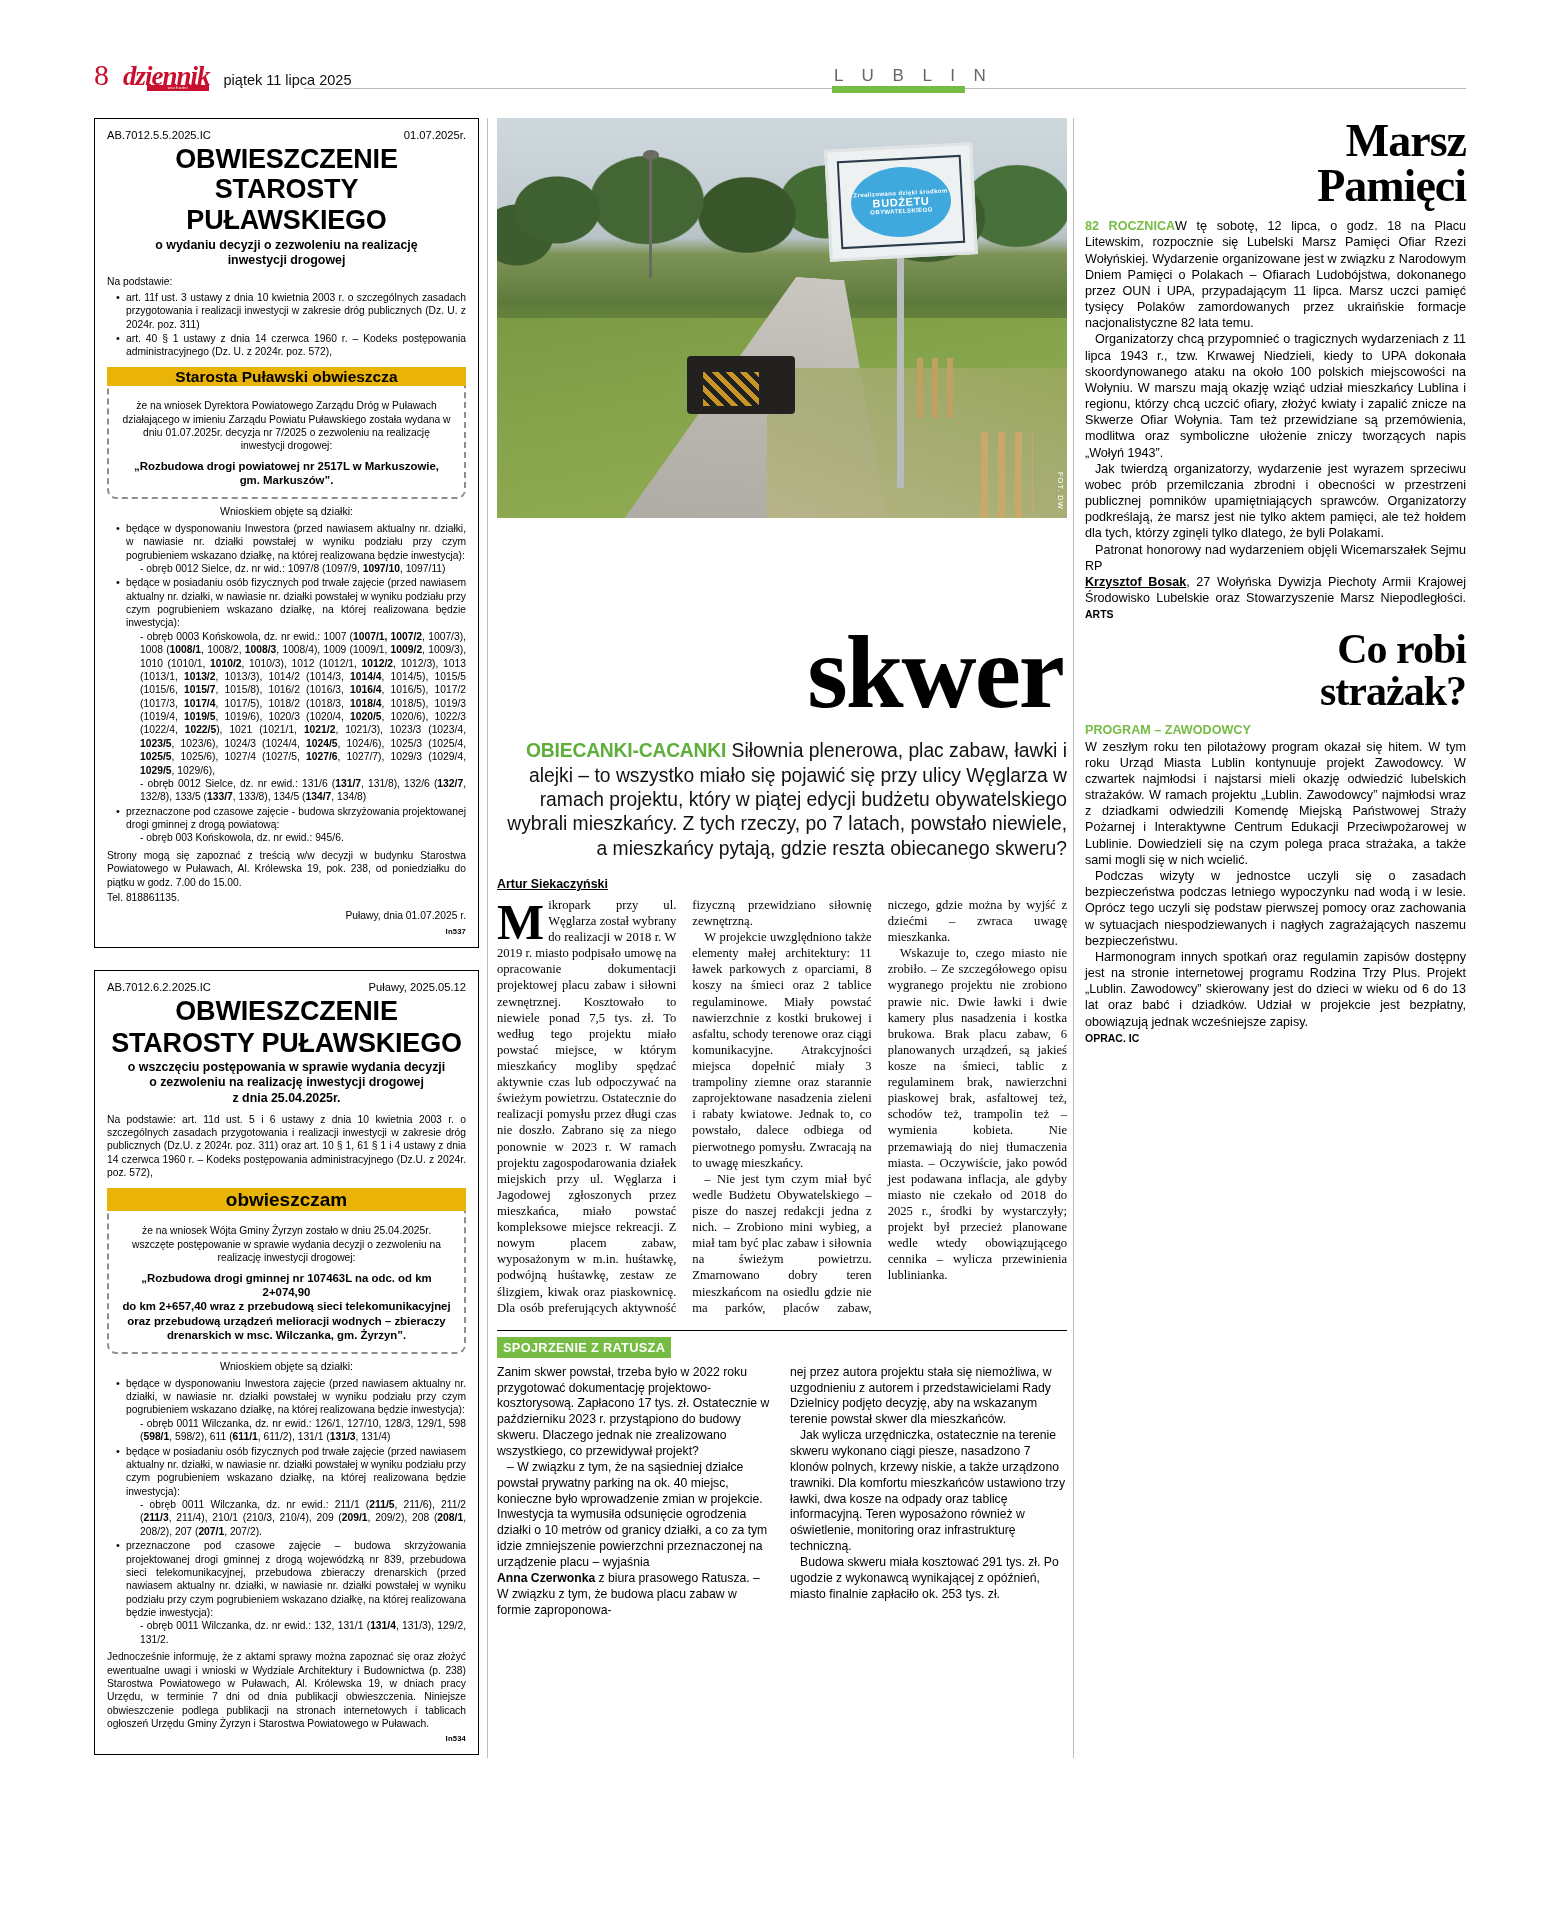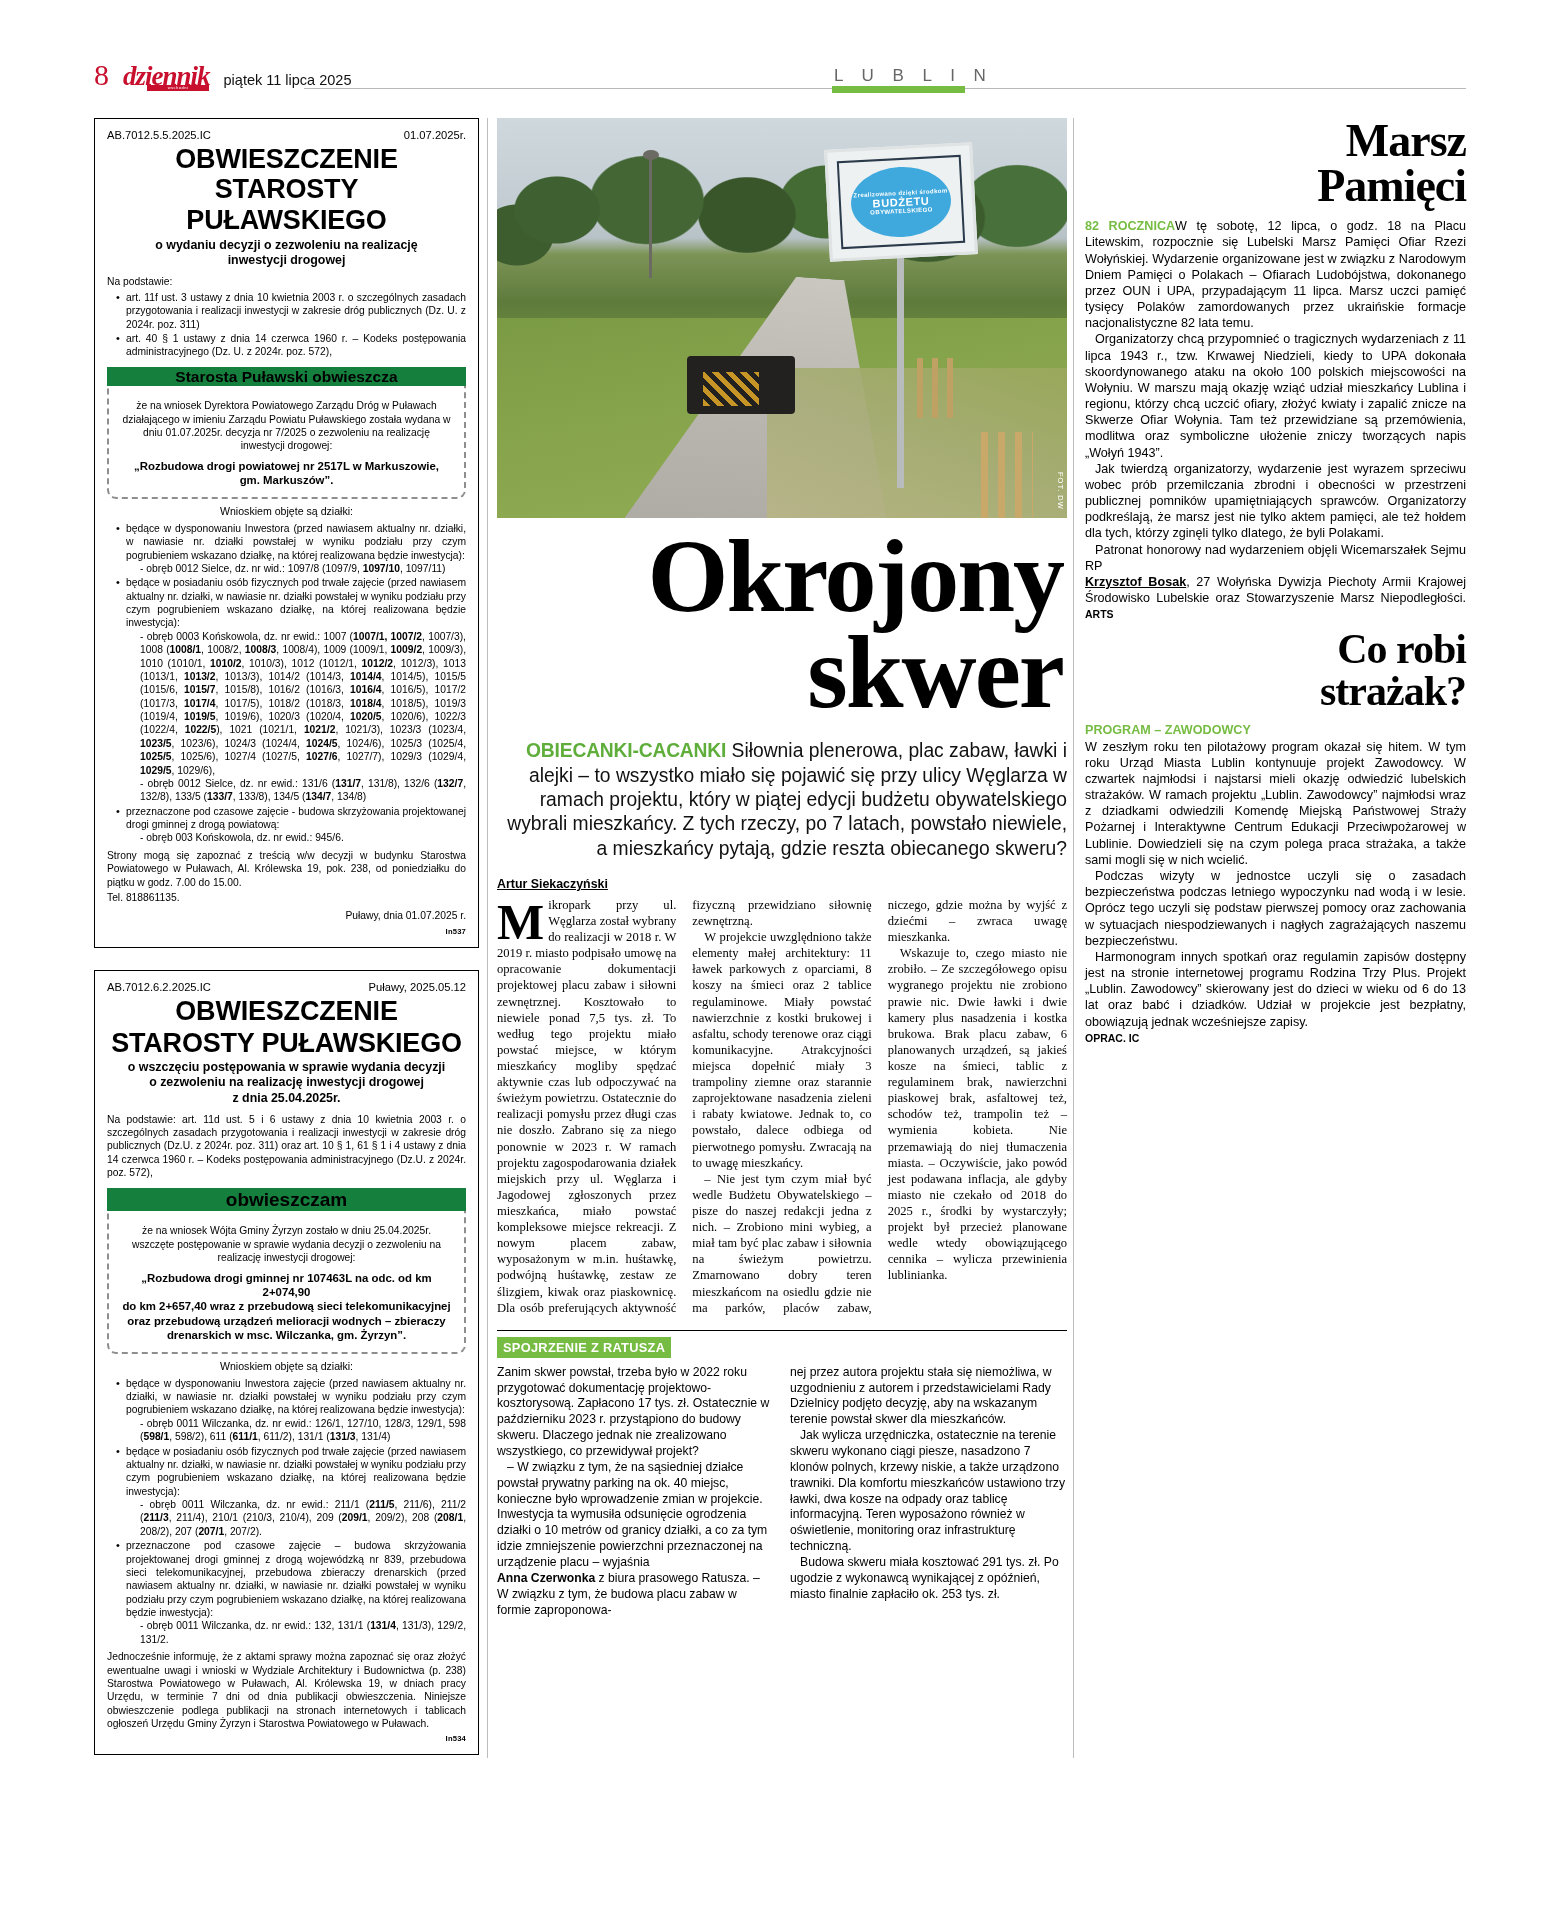--- a/index.html
+++ b/index.html
@@ -61,21 +61,21 @@
   }
   .ad-para { font-size:10.3px; line-height:1.3; margin:0 0 2px 0; text-align:justify; }
   .ad-list { margin:0 0 4px 0; padding:0 0 0 11px; list-style:none; }
   .ad-list > li { position:relative; padding-left:8px; margin-bottom:1px; text-align:justify; font-size:10.3px; line-height:1.3; }
   .ad-list > li:before { content:"\2022"; position:absolute; left:-2px; top:-1px; font-size:11px; }
   .ad-sub { padding-left:14px; text-align:justify; font-size:10.3px; line-height:1.3; }
 
   .declare-wrap { margin:8px 0 6px 0; position:relative; }
   .declare-head {
     text-align:center; font-weight:bold; font-size:15.5px; margin-bottom:4px; position:relative; z-index:2;
-    background:#15803d; display:block;margin-top:7px;
+    background:#eab308; display:block;margin-top:7px;
   }
   .declare-box {
     border:2px dashed #8e8e8e; border-radius:9px; padding:10px 12px 10px 12px;
     margin-top:-13px; padding-top:20px;
   }
   .declare-box .ad-para { text-align:center; }
   .quote-bold { text-align:center; font-weight:bold; font-size:11.4px; line-height:1.26; margin-top:6px; }
   .ad-center-head { text-align:center; font-size:10.6px; margin:6px 0 3px; }
   .ad-foot { text-align:right; font-size:10.3px; margin-top:6px; }
   .ad-ref { text-align:right; font-size:7.6px; font-weight:bold; margin-top:4px; letter-spacing:0.2px; }
@@ -330,21 +330,21 @@
             <span>Zrealizowano dzięki środkom</span>
             <span class="big">BUDŻETU</span>
             <span>OBYWATELSKIEGO</span>
           </div>
         </div>
       </div>
       <div class="photo-credit">FOT. DW</div>
     </div>
 
     <h1 class="headline">
-      <span>Okrojony</span><br>
+      <br>
       <span>skwer</span>
     </h1>
 
     <p class="lead">
       <span class="kicker">OBIECANKI-CACANKI</span><span> Siłownia plenerowa, plac zabaw, ławki i alejki – to wszystko miało się pojawić się przy ulicy Węglarza w ramach projektu, który w piątej edycji budżetu obywatelskiego wybrali mieszkańcy. Z tych rzeczy, po 7 latach, powstało niewiele, a mieszkańcy pytają, gdzie reszta obiecanego skweru?</span>
     </p>
 
     <div class="byline">Artur Siekaczyński</div>
 
     <div class="body-cols">

